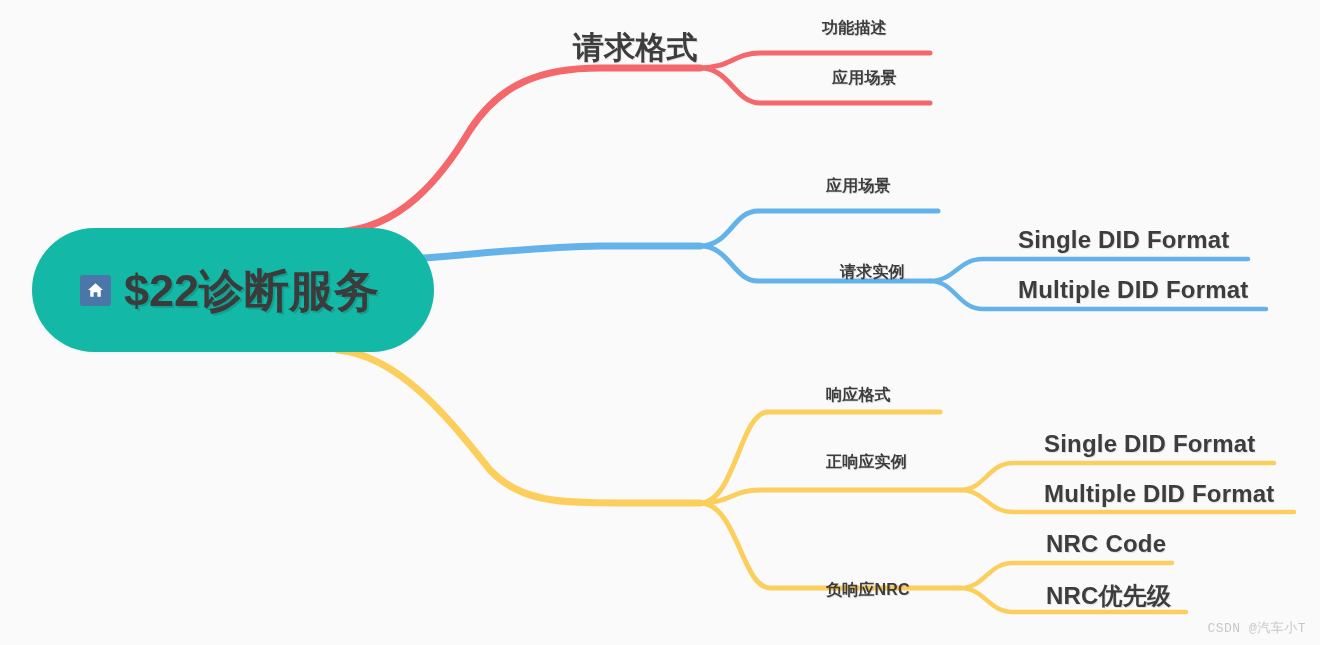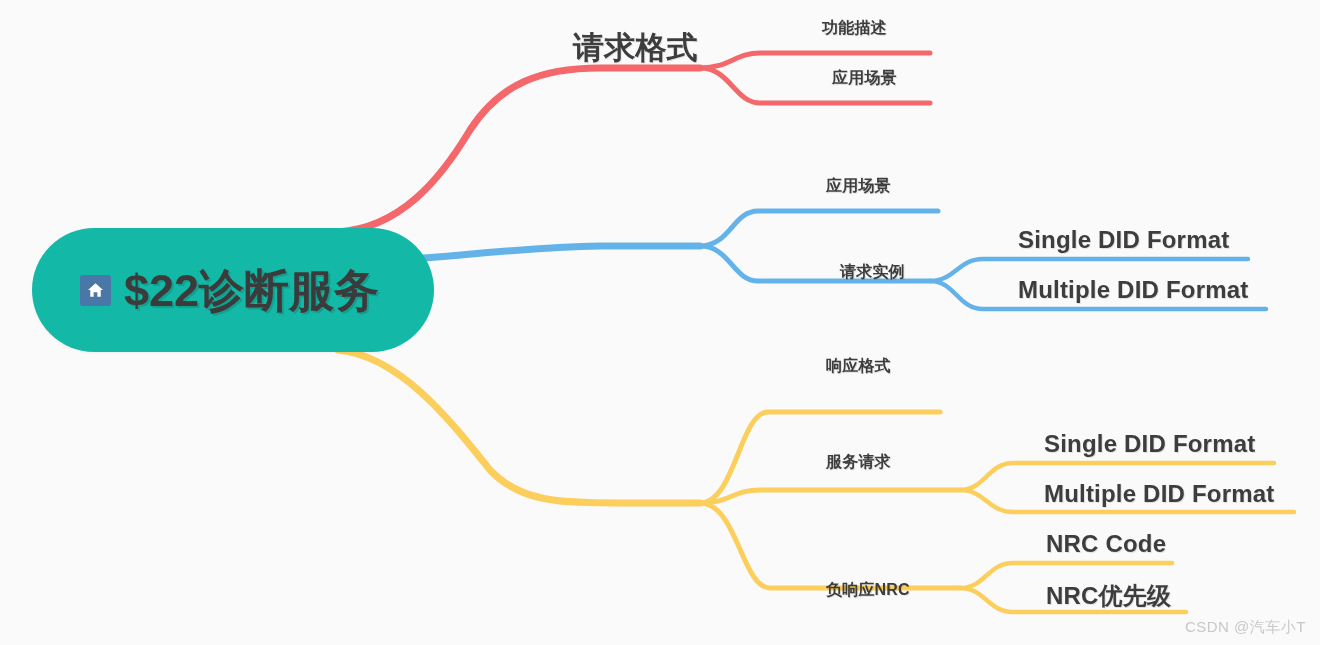--- a/index.html
+++ b/index.html
@@ -72,24 +72,25 @@
   .lvl1 { font-size: 31px; }
   
   .lvl2 { font-size: 16px; }
   
   .lvl3 { font-size: 24px; }
 
   .watermark {
     position: absolute;
     right: 14px;
     bottom: 8px;
-    font-size: 15px;
+    font-size: 13px;
     color: #c8c8c8;
     letter-spacing: 0.5px;
     white-space: nowrap;
+    font-family: Liberation Mono, monospace;
   }
 </style>
 </head>
 <body>
 
 <div id="mindmap">
 
   <svg id="connectors" viewBox="0 0 1320 645" xmlns="http://www.w3.org/2000/svg">
 
     <g>
@@ -152,23 +153,23 @@
   <div class="node-label lvl2" style="left:822px; top:68px;margin-left:10px;">应用场景</div>
 
   <div class="node-label lvl2" style="left:826px; top:176px;">应用场景</div>
 
   <div class="node-label lvl2" style="left:826px; top:262px;margin-left:14px;">请求实例</div>
 
   <div class="node-label lvl3" style="left:1018px; top:226px;">Single DID Format</div>
 
   <div class="node-label lvl3" style="left:1018px; top:276px;">Multiple DID Format</div>
 
-  <div class="node-label lvl2" style="left:826px; top:356px;text-align:right;">响应格式</div>
+  <div class="node-label lvl2" style="left:826px; top:385px;text-align:right;">响应格式</div>
 
-  <div class="node-label lvl2" style="left:826px; top:452px;">服务请求</div>
+  <div class="node-label lvl2" style="left:826px; top:452px;">正响应实例</div>
 
   <div class="node-label lvl2" style="left:826px; top:580px;">负响应NRC</div>
 
   <div class="node-label lvl3" style="left:1044px; top:430px;">Single DID Format</div>
 
   <div class="node-label lvl3" style="left:1044px; top:480px;">Multiple DID Format</div>
 
   <div class="node-label lvl3" style="left:1046px; top:530px;">NRC Code</div>
 
   <div class="node-label lvl3" style="left:1046px; top:580px;">NRC优先级</div>

